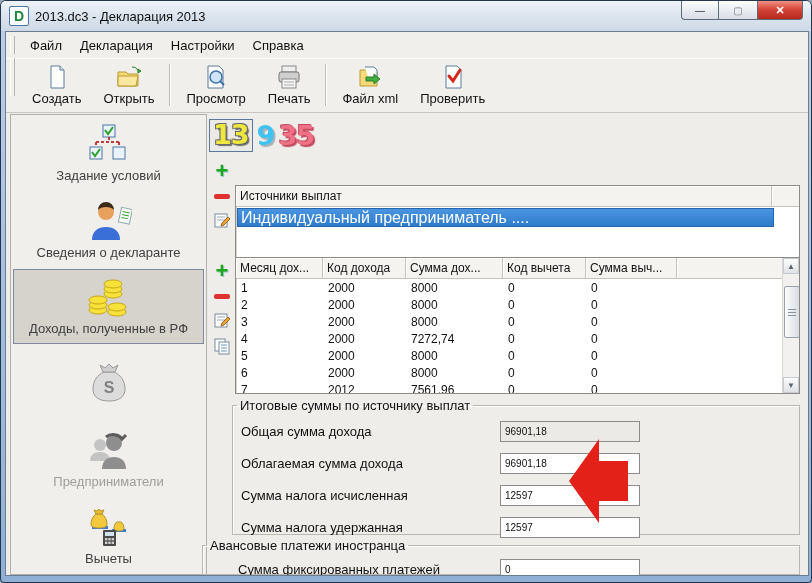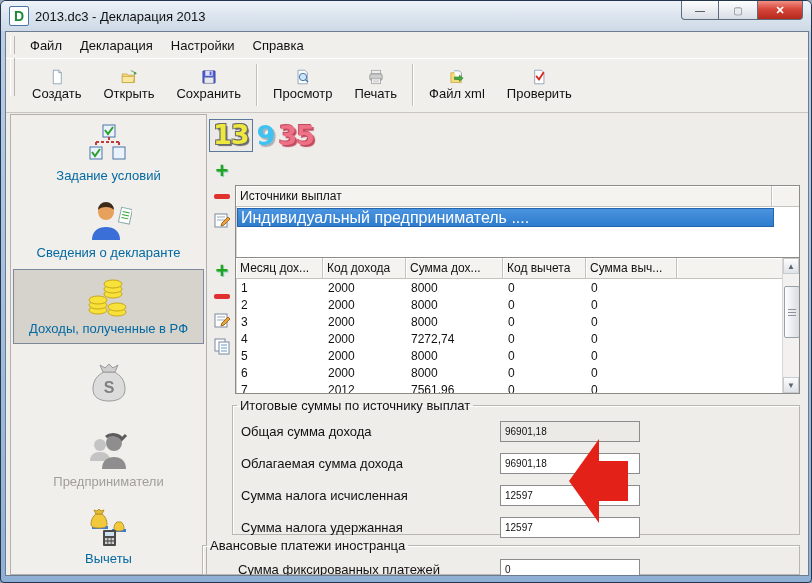--- a/index.html
+++ b/index.html
@@ -16,28 +16,28 @@
   .wbtn{width:38px;height:19px;border:1px solid #5d6b7a;border-top:none;display:flex;align-items:center;justify-content:center;
         font-size:10px;color:#333;background:linear-gradient(#fdfdfd,#d8dee6);box-sizing:border-box;}
   .wbtn.min{border-radius:0 0 0 4px;}
   .wbtn.max{border-left:none;border-right:none;color:#777;}
   .wbtn.close{width:46px;background:linear-gradient(#f29084,#d6473a 45%,#b5281c);color:#fff;font-weight:bold;border-radius:0 0 4px 0;font-size:11px;}
   
   .menubar{position:absolute;left:0;top:0;width:100%;height:26px;display:flex;align-items:center;background:#f1efec;border-bottom:1px solid #d9d6d1;}
   .grip{width:3px;height:70%;margin:0 6px 0 4px;border-left:1px solid #fff;border-right:1px solid #b9b6b1;}
   .mitem{padding:4px 9px;font-size:13px;color:#111;}
   .toolbar{position:absolute;left:0;top:26px;width:100%;height:54px;display:flex;align-items:stretch;background:#f1efec;border-bottom:1px solid #c9c6c1;box-shadow:inset 0 1px 0 #fff;}
-  .tbtn{display:flex;flex-direction:column;align-items:center;justify-content:space-between;gap:1px;padding:11px 11px;font-size:13px;color:#111;}
+  .tbtn{display:flex;flex-direction:column;align-items:center;justify-content:center;gap:1px;padding:2px 11px;font-size:13px;color:#111;}
   .tbtn svg{width:26px;height:26px;}
   .tsep{width:1px;background:#c2bfba;border-right:1px solid #fff;margin:6px 4px;}
   
   .sidebar{position:absolute;left:4px;top:82px;width:197px;height:461px;background:#f1efec;border:1px solid #b3b0ab;box-sizing:border-box;
            display:flex;flex-direction:column;}
   .sitem{flex:1;display:flex;flex-direction:column;align-items:center;justify-content:center;gap:4px;border:1px solid transparent;margin:1px 2px;}
-  .sitem .slabel{font-size:13px;color:#0369a1;text-align:center;line-height:1.1;}
+  .sitem .slabel{font-size:13px;color:#404040;text-align:center;line-height:1.1;}
   .sitem.disabled .slabel{color:#a09e9a;}
   .sitem.selected{background:#d6d3cd;border:1px solid #7e889e;}
   .sitem svg{width:46px;height:42px;}
   
   .ratetabs{position:absolute;left:203px;top:84px;height:38px;display:flex;align-items:center;gap:4px;}
   .rnum{font-family:"DejaVu Sans",sans-serif;font-weight:800;font-size:27px;letter-spacing:-1px;line-height:1;}
   .rnum.sel{border:1px solid #5a789c;background:#eceae6;padding:1px 3px 3px 3px;}
   .r13{color:#ede73e;text-shadow:-1px -1px 0 #6a6a6a,1px -1px 0 #6a6a6a,-1px 1px 0 #6a6a6a,2px 2px 1px #6a6a6a;}
   .r9{color:#3cc3f2;text-shadow:2px 2px 1px #a9b0b6;}
   .r35{color:#ee7186;text-shadow:-1px -1px 0 #c2495e,2px 2px 1px #c2495e;}
@@ -103,29 +103,20 @@
         <span>Создать</span>
       </div>
       <div class="tbtn">
         <svg viewBox="0 0 26 26">
             <path d="M2 8h8l2 2h10v12H2z" fill="#f5d97a" stroke="#b99a2e"></path>
             <path d="M2 12h20l-2 10H2z" fill="#fae7a0" stroke="#b99a2e"></path>
             <path d="M16 3c4 0 6 2 6 6l3-2-3-2 0 0" fill="#3fae3f" stroke="#2c7d2c"></path>
           </svg>
         <span>Открыть</span>
       </div>
-      <div class="tbtn">
-        <svg viewBox="0 0 26 26">
-            <rect x="3" y="3" width="20" height="20" rx="1" fill="#4f5bd0" stroke="#2c3590"></rect>
-            <rect x="7" y="3" width="12" height="8" fill="#dfe4f5"></rect>
-            <rect x="14" y="4" width="3" height="6" fill="#4f5bd0"></rect>
-            <rect x="6" y="14" width="14" height="9" fill="#e8e8ee" stroke="#9aa"></rect>
-          </svg>
-        <span>Сохранить</span>
-      </div>
       <div class="tsep"></div>
       <div class="tbtn">
         <svg viewBox="0 0 26 26">
             <path d="M5 2h11l4 4v18H5z" fill="#fff" stroke="#5a7a9a"></path>
             <circle cx="13" cy="13" r="6" fill="#cfe4f7" stroke="#3a6fa8" stroke-width="1.5"></circle>
             <line x1="17" y1="17" x2="21" y2="21" stroke="#3a6fa8" stroke-width="2"></line>
           </svg>
         <span>Просмотр</span>
       </div>
       <div class="tbtn">

